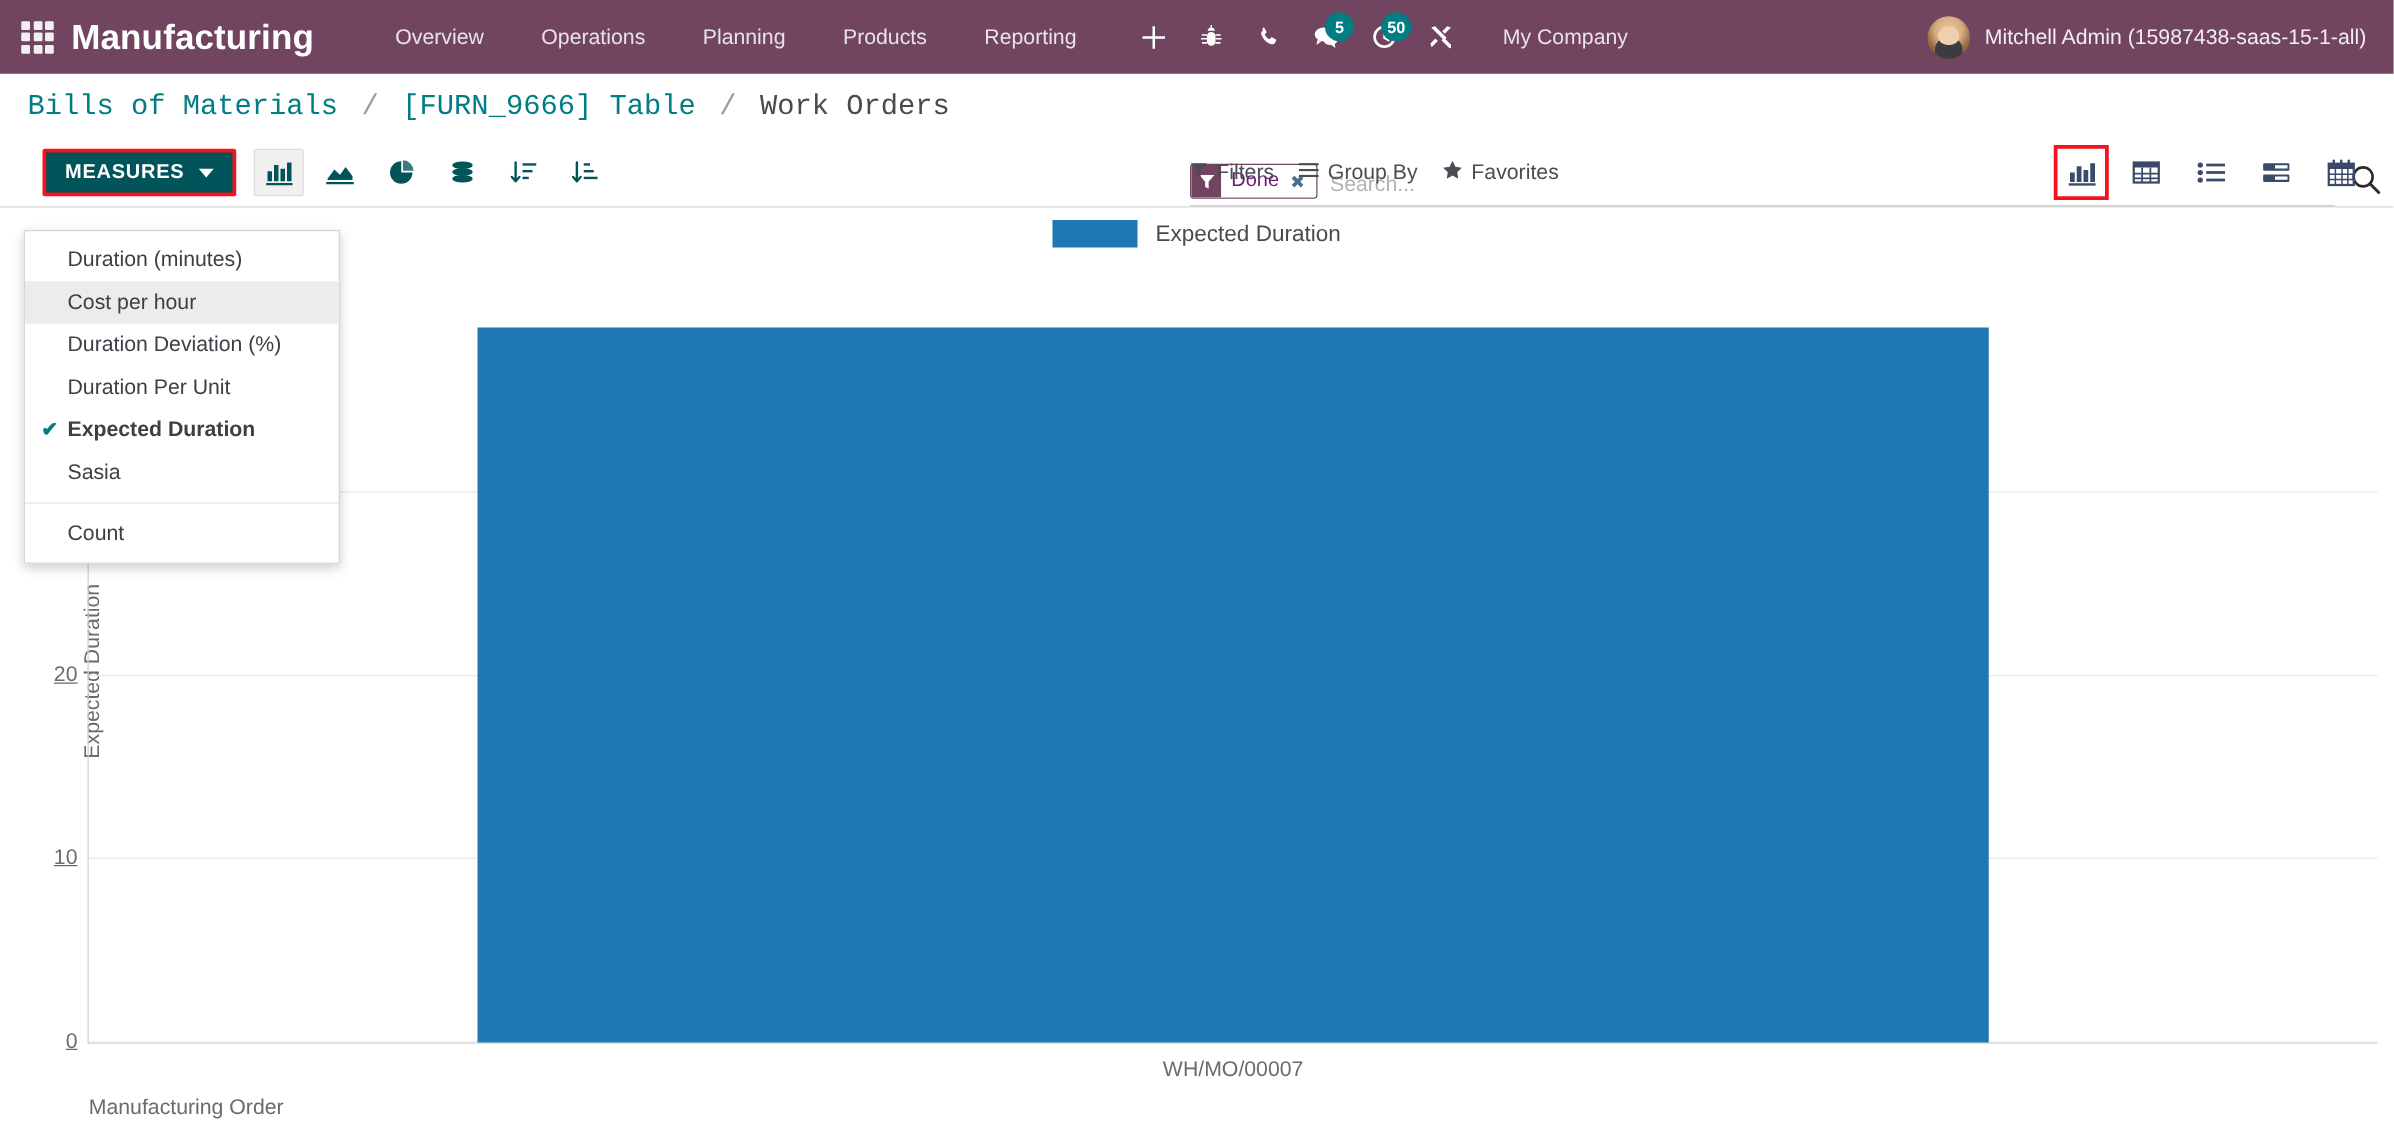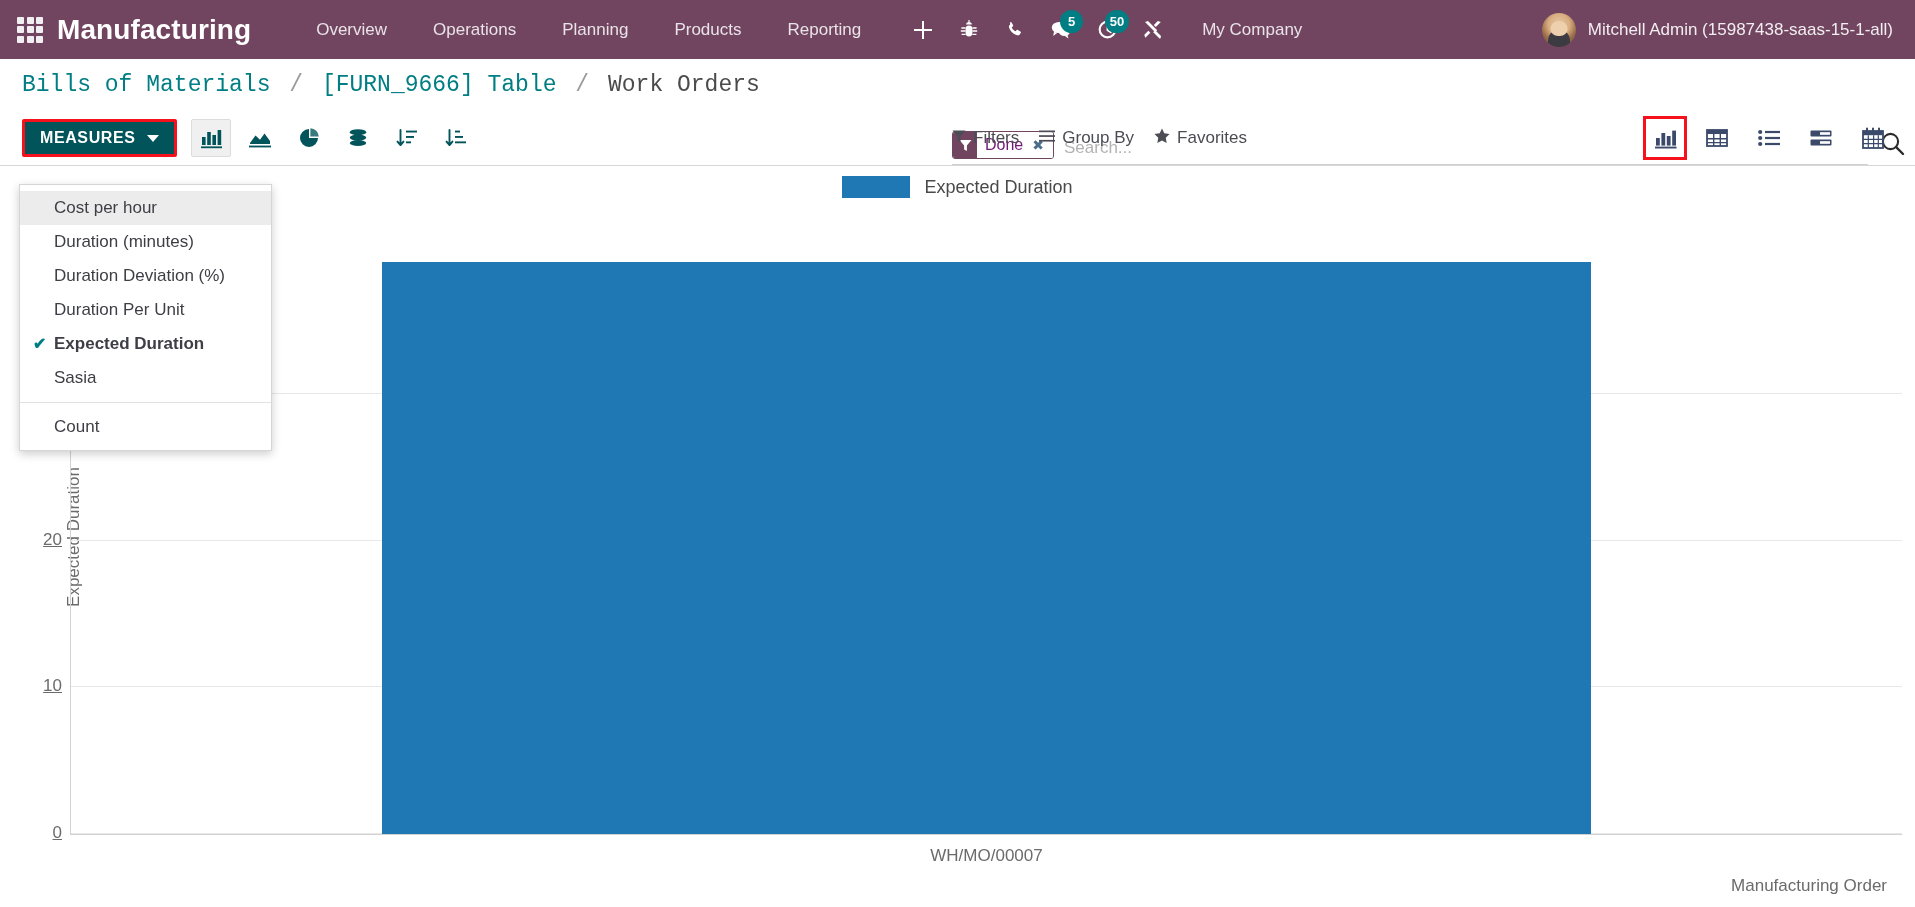--- a/index.html
+++ b/index.html
@@ -188,21 +188,21 @@
     position: absolute;
     right: -38px; top: 0px;
     color: #2b2b2b;
     cursor: pointer;
   }
 
   .cp-bottom {
     height: 54px;
     display: flex;
     align-items: center;
-    padding-left: 22px;
+    padding-left: 34px;
     position: relative;
   }
   .measures-wrap { position: relative; }
   .measures-btn {
     background: #01545a;
     color: #ffffff;
     border: 3px solid #f5121c;
     font-size: 16px;
     font-weight: bold;
     letter-spacing: 0.6px;
@@ -363,21 +363,21 @@
     margin-top: 12px;
     transform: translateX(-50%);
     font-size: 17px;
     color: #6b6b6b;
     white-space: nowrap;
   }
   .xlabel {
     position: absolute;
     left: 0; right: 15px;
     bottom: 20px;
-    text-align: right;
+    text-align: left;
     font-size: 17px;
     color: #6b6b6b;
   }
 </style>
 </head>
 <body>
 
 <div class="navbar">
   <div class="apps-grid">
     <i></i>
@@ -634,22 +634,22 @@
       </div>
       <div class="gridline" style="bottom: 75%;">
         <span class="ytick">30</span>
       </div>
       <div class="bar" style="left: 17%; width: 66%; height: 97.5%; background: rgb(31, 119, 180);"></div>
       <div class="xtick" style="left: 50%;">WH/MO/00007</div>
     </div>
 </div>
 
 <div class="dropdown">
+  <div class="dd-item">Duration (minutes)</div>
   <div class="dd-item hl">Cost per hour</div>
-  <div class="dd-item">Duration (minutes)</div>
   <div class="dd-item">Duration Deviation (%)</div>
   <div class="dd-item">Duration Per Unit</div>
   <div class="dd-item checked">
     <span class="dd-check">✔</span>
     <span>Expected Duration</span>
   </div>
   <div class="dd-item">Sasia</div>
   <div class="dd-divider"></div>
   <div class="dd-item">Count</div>
 </div>

